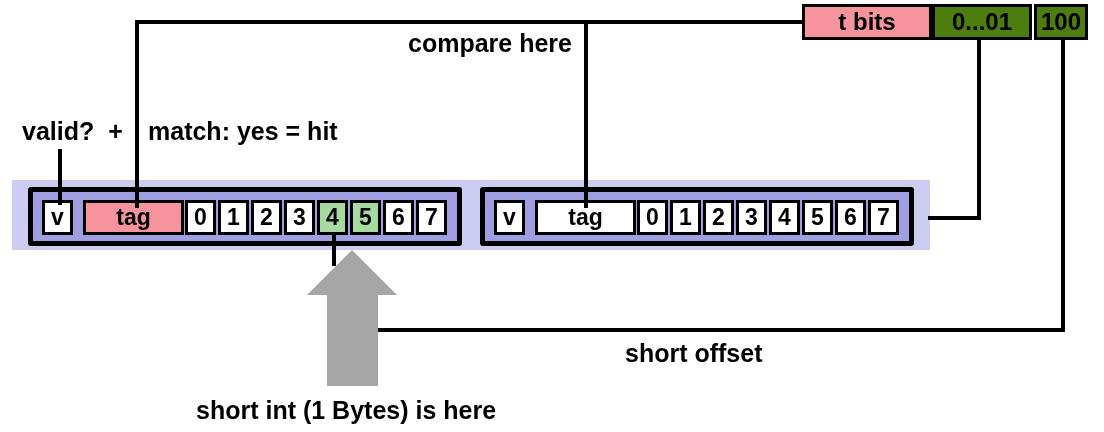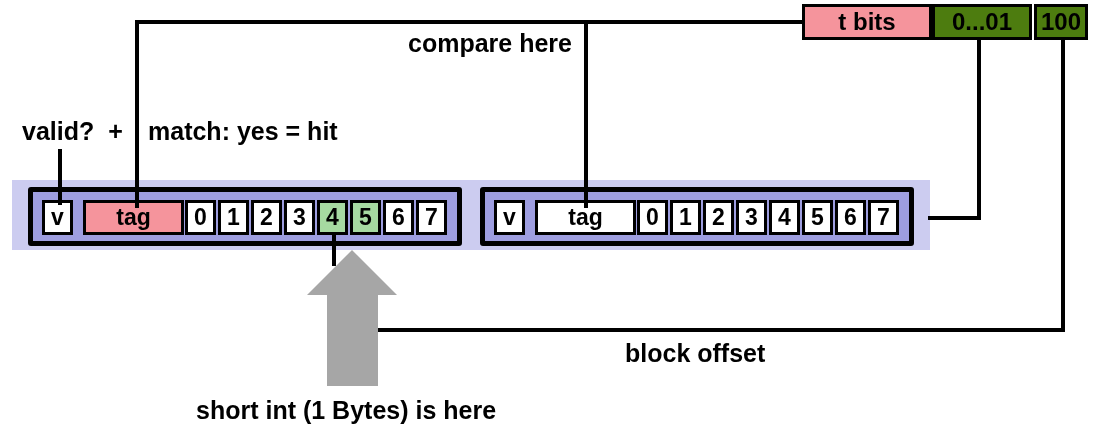--- a/index.html
+++ b/index.html
@@ -79,21 +79,21 @@
   <div class="addr-box" style="left:932px;width:100px;">
     <span>0...01</span>
   </div>
   <div class="addr-box" style="left:1034px;width:54px;">
     <span>100</span>
   </div>
 
   <div class="label" style="left:408px;top:31px;">compare here</div>
   <div class="label" style="left:22px;top:119px;">valid?  +</div>
   <div class="label" style="left:148px;top:119px;">match: yes = hit</div>
-  <div class="label" style="left:625px;top:341px;">block offset</div>
+  <div class="label" style="left:625px;top:341px;">short offset</div>
   <div class="label" style="left:196px;top:398px;">short int (1 Bytes) is here</div>
 
   <div class="band"></div>
 
   <div class="cache-set" style="left:28px;">
     <div class="cell vbox">
       <span>v</span>
     </div>
     <div class="cell tagbox pink">
       <span>tag</span>

